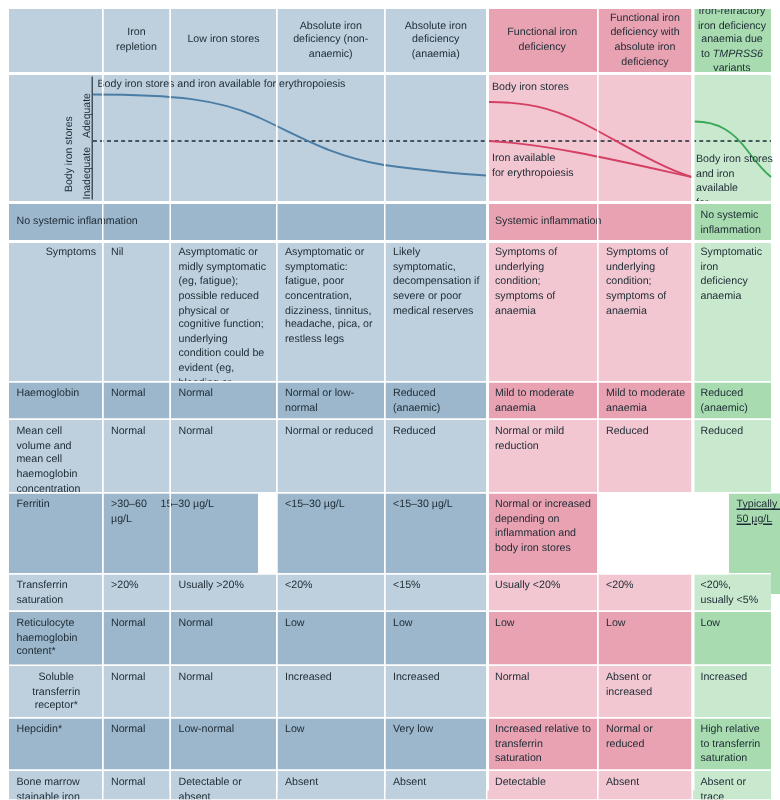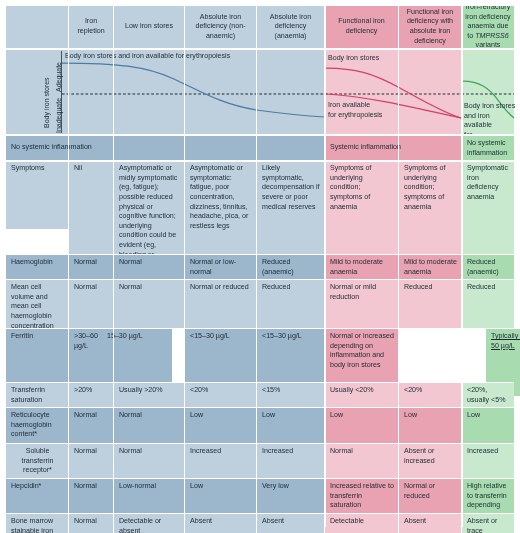--- a/index.html
+++ b/index.html
@@ -164,21 +164,21 @@
 
     <div class="curve-label" style="left:59px; top:46px; width:250px;">Body iron stores and iron available for erythropoiesis</div>
     <div class="curve-label" style="left:322px; top:48px; width:110px;">Body iron stores</div>
     <div class="curve-label" style="left:322px; top:95px; width:72px;">Iron available<br>for erythropoiesis</div>
     <div class="curve-label" style="left:458px; top:96px; width:52px;">Body iron stores<br>and iron available<br>for erythropoiesis</div>
 
     <div class="cell b-dark" style="left:0px; top:129px; width:318px; height:25px; display:flex; align-items:center;">No systemic inflammation</div>
     <div class="cell p-dark" style="left:319px; top:129px; width:136px; height:25px; display:flex; align-items:center;">Systemic inflammation</div>
     <div class="cell g-dark" style="left:456px; top:129px; width:52px; height:25px; display:flex; align-items:flex-start; padding-top:4px;">No systemic inflammation</div>
 
-    <div class="cell b-light" style="left:0px;   top:155px; width:62px; height:68px;">Symptoms</div>
+    <div class="cell b-light" style="left:0px;   top:155px; width:62px; height:93px;text-align:right;">Symptoms</div>
     <div class="cell b-light" style="left:63px;  top:155px; width:44px; height:93px;">Nil</div>
     <div class="cell b-light" style="left:108px; top:155px; width:70px; height:93px;">Asymptomatic or midly symptomatic (eg, fatigue); possible reduced physical or cognitive function; underlying condition could be evident (eg, bleeding or nutrition)</div>
     <div class="cell b-light" style="left:179px; top:155px; width:71px; height:93px;">Asymptomatic or symptomatic: fatigue, poor concentration, dizziness, tinnitus, headache, pica, or restless legs</div>
     <div class="cell b-light" style="left:251px; top:155px; width:67px; height:93px;">Likely symptomatic, decompensation if severe or poor medical reserves</div>
     <div class="cell p-light" style="left:319px; top:155px; width:73px; height:93px;">Symptoms of underlying condition; symptoms of anaemia</div>
     <div class="cell p-light" style="left:393px; top:155px; width:62px; height:93px;">Symptoms of underlying condition; symptoms of anaemia</div>
     <div class="cell g-light" style="left:456px; top:155px; width:52px; height:93px;">Symptomatic iron deficiency anaemia</div>
 
     <div class="cell b-dark" style="left:0px;   top:249px; width:62px; height:24px;">Haemoglobin</div>
     <div class="cell b-dark" style="left:63px;  top:249px; width:44px; height:24px;">Normal</div>
@@ -233,21 +233,21 @@
     <div class="cell p-light" style="left:393px; top:438px; width:62px; height:34px;">Absent or increased</div>
     <div class="cell g-light" style="left:456px; top:438px; width:52px; height:34px;">Increased</div>
 
     <div class="cell b-dark" style="left:0px;   top:473px; width:62px; height:34px;">Hepcidin*</div>
     <div class="cell b-dark" style="left:63px;  top:473px; width:44px; height:34px;">Normal</div>
     <div class="cell b-dark" style="left:108px; top:473px; width:70px; height:34px;">Low-normal</div>
     <div class="cell b-dark" style="left:179px; top:473px; width:71px; height:34px;">Low</div>
     <div class="cell b-dark" style="left:251px; top:473px; width:67px; height:34px;">Very low</div>
     <div class="cell p-dark" style="left:319px; top:473px; width:73px; height:34px;">Increased relative to transferrin saturation</div>
     <div class="cell p-dark" style="left:393px; top:473px; width:62px; height:34px;">Normal or reduced</div>
-    <div class="cell g-dark" style="left:456px; top:473px; width:52px; height:34px;">High relative to transferrin depending</div>
+    <div class="cell g-dark" style="left:456px; top:473px; width:52px; height:34px;">High relative to transferrin saturation</div>
 
     <div class="cell b-light" style="left:0px;   top:508px; width:62px; height:23px;">Bone marrow stainable iron</div>
     <div class="cell b-light" style="left:63px;  top:508px; width:44px; height:23px;">Normal</div>
     <div class="cell b-light" style="left:108px; top:508px; width:70px; height:23px;">Detectable or absent</div>
     <div class="cell b-light" style="left:179px; top:508px; width:71px; height:23px;">Absent</div>
     <div class="cell b-light" style="left:251px; top:508px; width:67px; height:23px;">Absent</div>
     <div class="cell p-light" style="left:319px; top:508px; width:73px; height:23px;">Detectable</div>
     <div class="cell p-light" style="left:393px; top:508px; width:62px; height:23px;">Absent</div>
     <div class="cell g-light" style="left:456px; top:508px; width:52px; height:23px;">Absent or trace</div>
 

